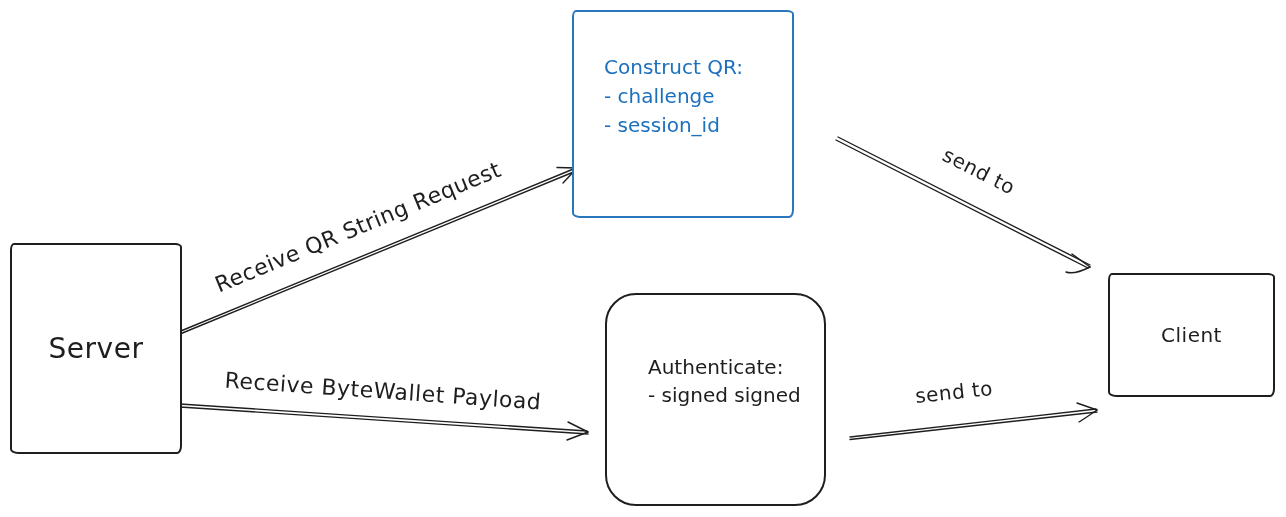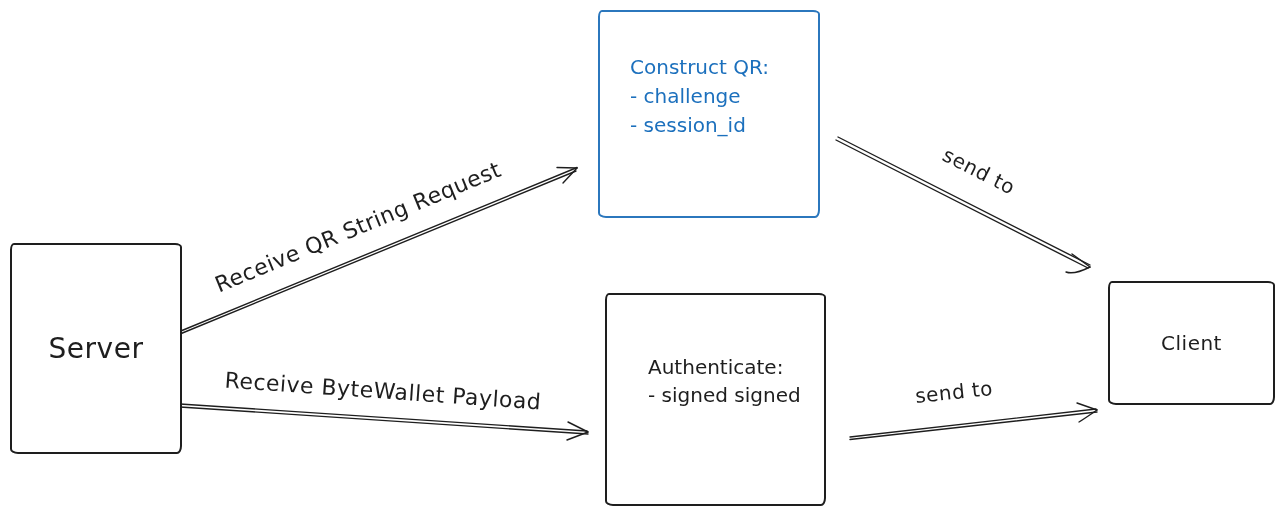--- a/index.html
+++ b/index.html
@@ -40,39 +40,40 @@
   .node--server {
     left: 10px; top: 243px;
     width: 172px; height: 211px;
     display: flex; align-items: center; justify-content: center;
   }
   .node--server .node-label {
     font-size: 28px;
     letter-spacing: 0.5px;
   }
   .node--construct-qr {
-    left: 598px; top: 10px;
+    left: 572px; top: 10px;
     width: 222px; height: 208px;
     border-color: #2b77bd;
     color: #1c70bd;
     padding: 41px 10px 8px 30px;
     font-size: 20px;
     line-height: 29px;
   }
   .node--authenticate {
     left: 605px; top: 293px;
     width: 221px; height: 213px;
     padding: 58px 12px 0 41px;
     font-size: 20px;
     line-height: 28px;
+    border-radius: 31px;
   }
   .node--client {
     left: 1108px; top: 273px;
     width: 167px; height: 124px;
-    display: flex; align-items: center; justify-content: center; margin-top: 8px;
+    display: flex; align-items: center; justify-content: center;
   }
   .node--client .node-label {
     font-size: 20px;
     letter-spacing: 0.5px;
   }
   .edge-label {
     position: absolute;
     white-space: nowrap;
     font-size: 22px;
     letter-spacing: 0.5px;

